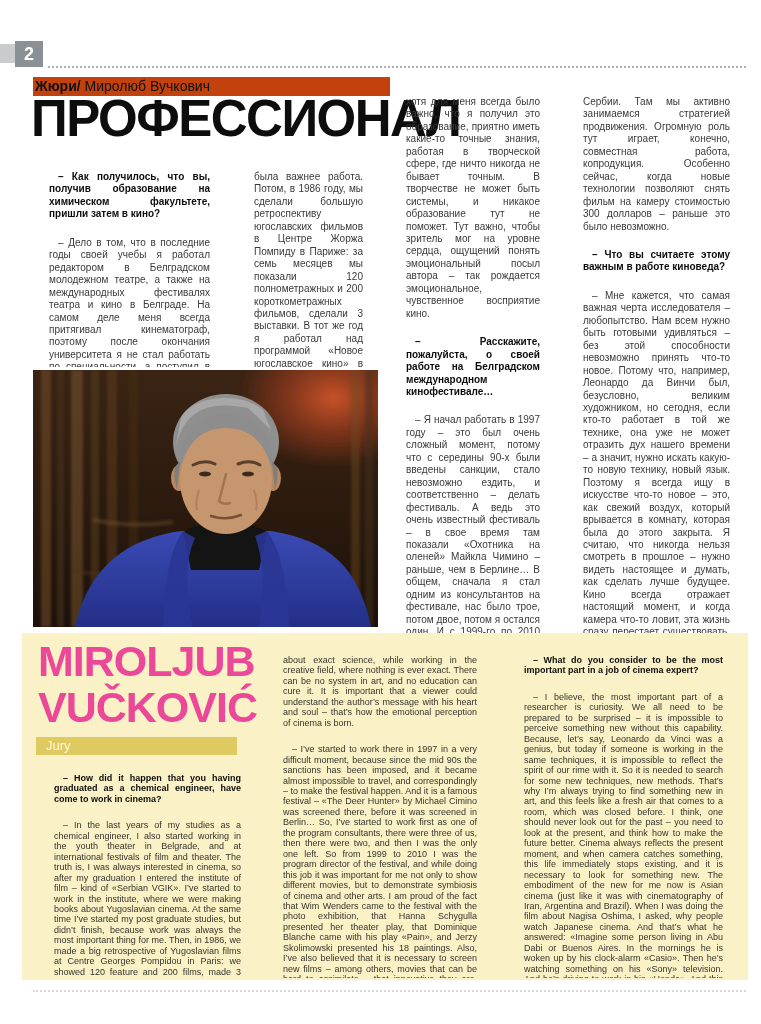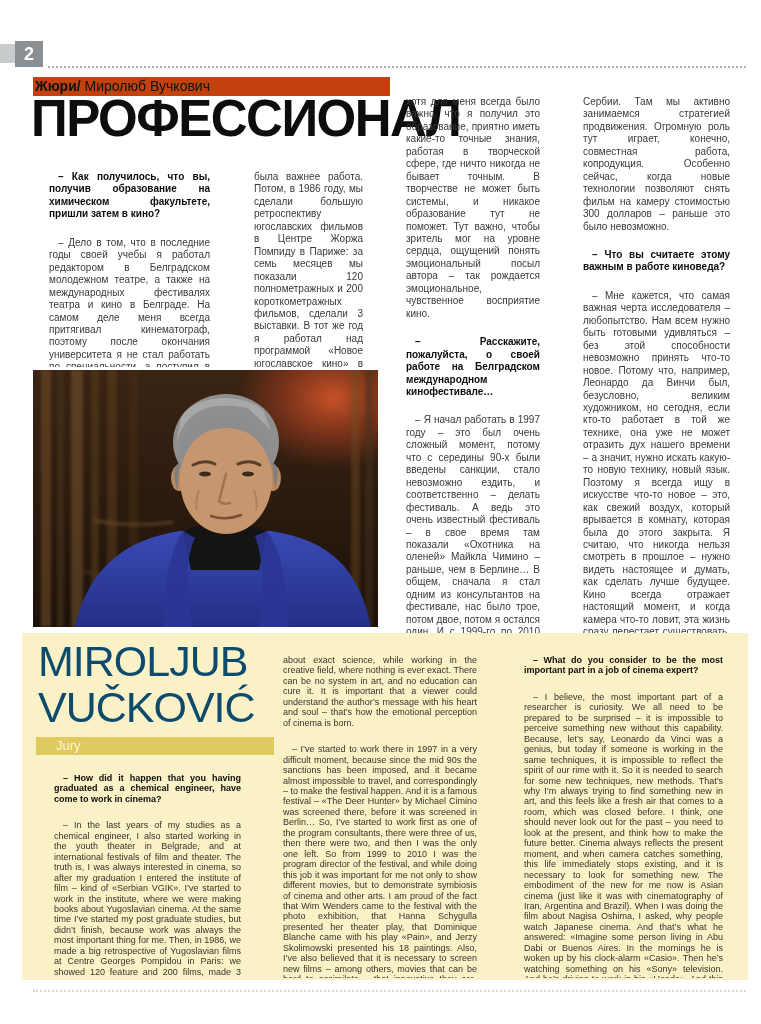--- a/index.html
+++ b/index.html
@@ -36,24 +36,24 @@
   .ru-col2 { left:238px; top:155px; width:141px; height:212px; }
   .ru-col3 { left:390px; top:80px;  width:166px; height:556px; }
   .ru-col4 { left:567px; top:80px;  width:179px; height:556px; }
 
   
   .photo { position:absolute; left:33px; top:370px; width:345px; height:257px; }
   .photo svg { display:block; }
 
   
   .yellow-block { position:absolute; left:22px; top:633px; width:726px; height:347px; background:#faf1c6; }
-  .name-title { position:absolute; left:38px; top:638px; font-size:43px; font-weight:400;
-                line-height:46px; letter-spacing:-1px; color:#0c4a6e; }
-  .jury-bar { position:absolute; left:36px; top:737px; width:238px; height:18px; background:#dfca62;
-              color:#fdf7d2; font-size:13px; line-height:18px; padding-left:20px; box-sizing:border-box; }
+  .name-title { position:absolute; left:38px; top:638px; font-size:43px; font-weight:700;
+                line-height:46px; letter-spacing:-1px; color:#ec4899; }
+  .jury-bar { position:absolute; left:36px; top:737px; width:201px; height:18px; background:#dfca62;
+              color:#fdf7d2; font-size:13px; line-height:18px; padding-left:10px; box-sizing:border-box; }
   .en-col1 { left:38px;  top:757px; width:219px; height:221px; }
   .en-col2 { left:267px; top:639px; width:226px; height:339px; }
   .en-col3 { left:508px; top:639px; width:231px; height:339px; }
 </style>
 </head>
 <body>
 
 <div class="page">
 
   <div class="pn-tab"></div>

